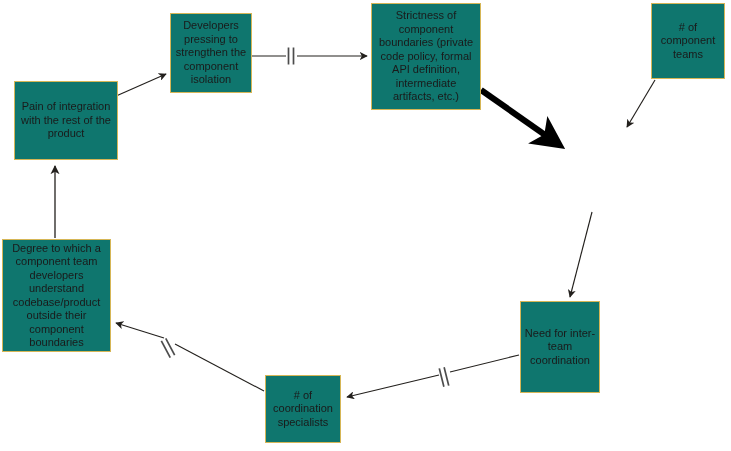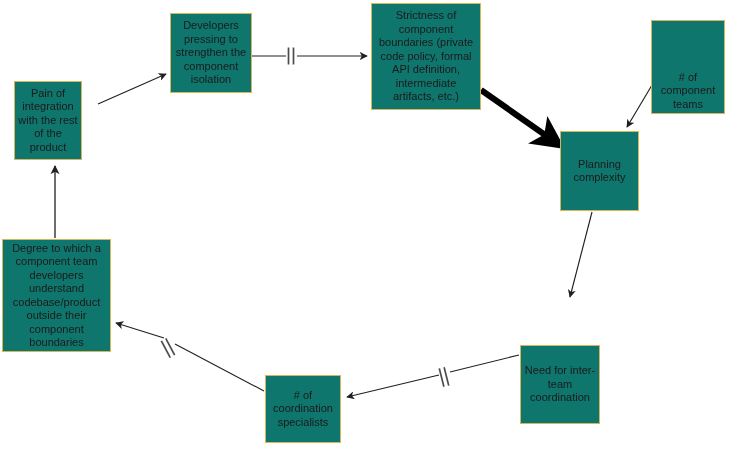--- a/index.html
+++ b/index.html
@@ -80,41 +80,38 @@
     <g transform="rotate(-14 444 377)">
       <line x1="441.5" y1="367.5" x2="441.5" y2="386.5" stroke="#4c4c4c" stroke-width="1.7"></line>
       <line x1="446.5" y1="367.5" x2="446.5" y2="386.5" stroke="#4c4c4c" stroke-width="1.7"></line>
     </g>
     <g transform="rotate(-28 168 348)">
       <line x1="165.5" y1="338.5" x2="165.5" y2="357.5" stroke="#4c4c4c" stroke-width="1.7"></line>
       <line x1="170.5" y1="338.5" x2="170.5" y2="357.5" stroke="#4c4c4c" stroke-width="1.7"></line>
     </g>
   </svg>
 
-  <div class="node" style="left:14px; top:81px; width:68px; height:79px;justify-content:center;">
+  <div class="node" style="left:14px; top:81px; width:104px; height:79px;justify-content:center;">
     <span>Pain of integration with the rest of the product</span>
   </div>
 
   <div class="node" style="left:170px; top:13px; width:82px; height:80px;">
     <span>Developers pressing to strengthen the component isolation</span>
   </div>
 
   <div class="node" style="left:371px; top:3px; width:110px; height:107px;">
     <span>Strictness of component boundaries (private code policy, formal API definition, intermediate artifacts, etc.)</span>
   </div>
 
-  <div class="node" style="left:651px; top:20px; width:74px; height:94px;align-items:flex-end;">
+  <div class="node" style="left:651px; top:3px; width:74px; height:76px;">
     <span># of component teams</span>
   </div>
 
-  <div class="node" style="left:560px; top:131px; width:79px; height:80px;">
-    <span>Planning complexity</span>
-  </div>
 
-  <div class="node" style="left:520px; top:301px; width:80px; height:79px;margin-top:44px;">
+  <div class="node" style="left:520px; top:301px; width:80px; height:92px;">
     <span>Need for inter-team coordination</span>
   </div>
 
   <div class="node" style="left:265px; top:375px; width:76px; height:68px;">
     <span># of coordination specialists</span>
   </div>
 
   <div class="node" style="left:2px; top:239px; width:109px; height:113px;">
     <span>Degree to which a component team developers understand codebase/product outside their component boundaries</span>
   </div>

